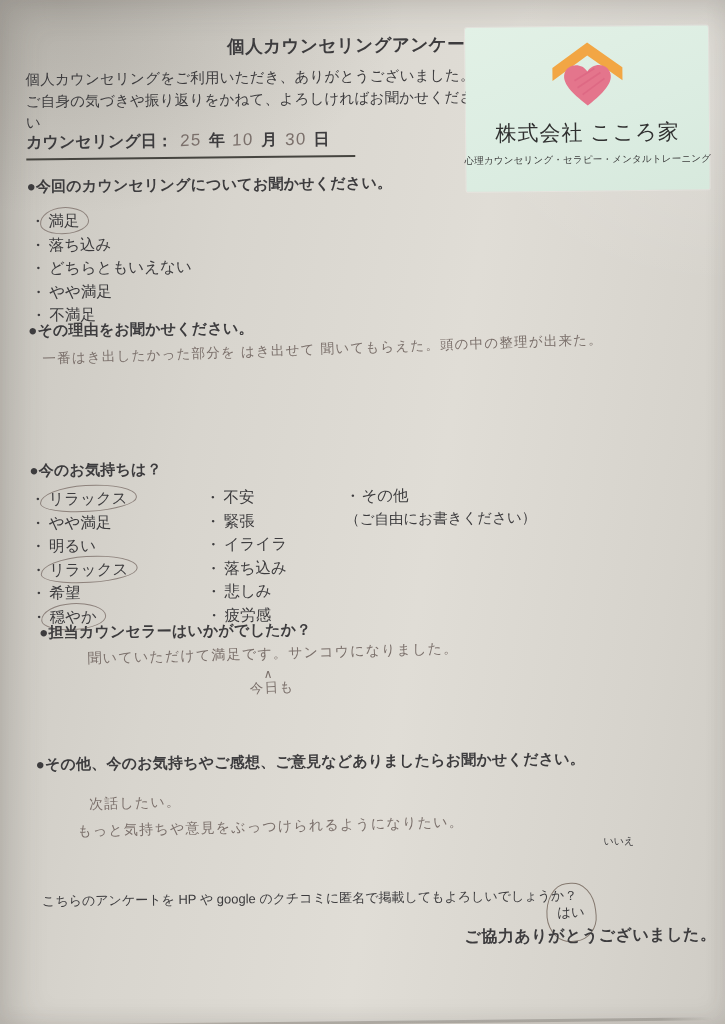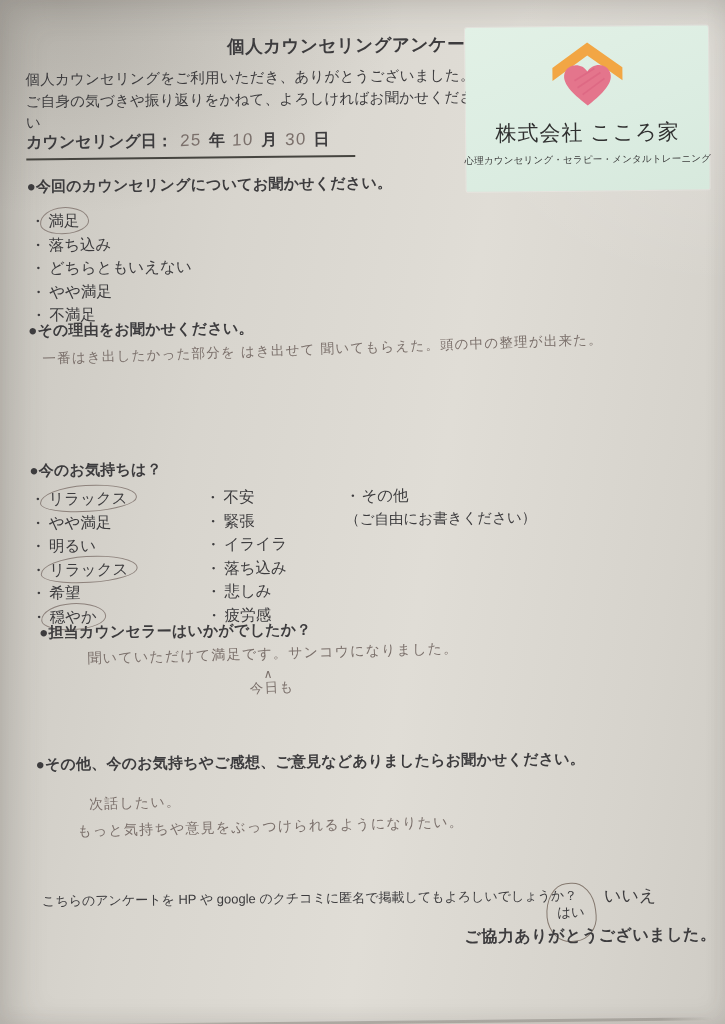--- a/index.html
+++ b/index.html
@@ -52,21 +52,21 @@
   .q4-answer{position:absolute;left:86px;top:644px;font-size:14px;transform:rotate(-1deg);}
   .q4-caret{position:absolute;left:262px;top:666px;font-size:12px;color:#7b706b;}
   .q4-insert{position:absolute;left:248px;top:678px;font-size:13.5px;transform:rotate(-2deg);}
   .q5-a1{position:absolute;left:86px;top:792px;font-size:14px;transform:rotate(-1deg);}
   .q5-a2{position:absolute;left:74px;top:817px;font-size:14px;transform:rotate(-0.8deg);}
   
   .consent{position:absolute;left:38px;top:889px;font-size:13px;font-weight:500;white-space:nowrap;}
   .consent-yes{position:absolute;left:549px;top:887px;font-size:13.5px;font-weight:500;}
   .consent-yes .circlable{padding:19px 4px;}
   .consent-yes .circled::after{border-radius:50%/60% 55% 45% 50%;transform:rotate(-5deg);border-color:#85796f;}
-  .consent-no{position:absolute;left:600px;top:887px;font-size:17px;font-weight:500;}
+  .consent-no{position:absolute;left:600px;top:837px;font-size:10px;font-weight:500;}
   .thanks{position:absolute;left:460px;top:928px;font-size:16px;font-weight:600;letter-spacing:0.5px;white-space:nowrap;}
   
   .logo-card{
     position:absolute;left:470px;top:29px;width:243px;height:164px;z-index:5;
     background:linear-gradient(160deg,#e2f1e6 0%,#dcede2 55%,#d7e9dd 100%);
     border-radius:2px;display:flex;flex-direction:column;align-items:center;
     box-shadow:0 0 0 1px rgba(255,255,255,0.25);
   }
   .logo-icon{margin-top:10px;}
   .logo-company{font-size:21px;font-weight:500;color:#303030;margin-top:4px;letter-spacing:1px;white-space:nowrap;}

